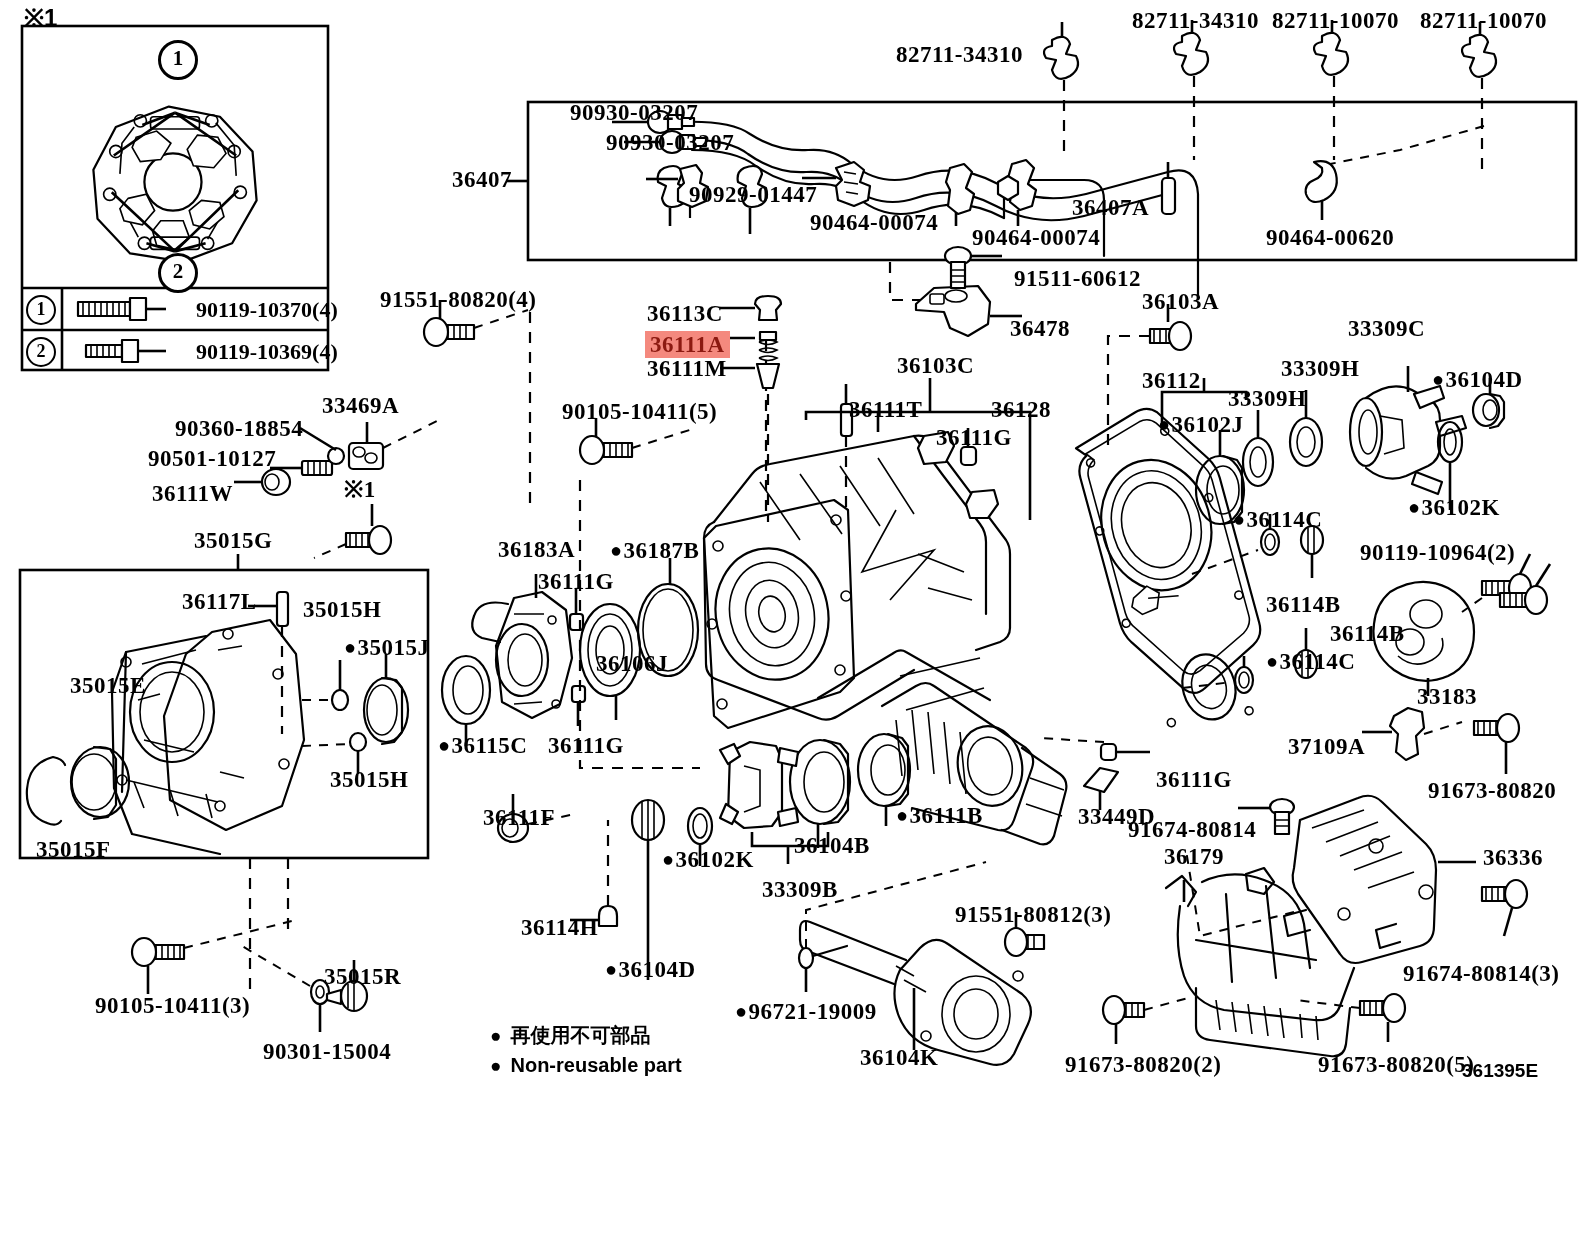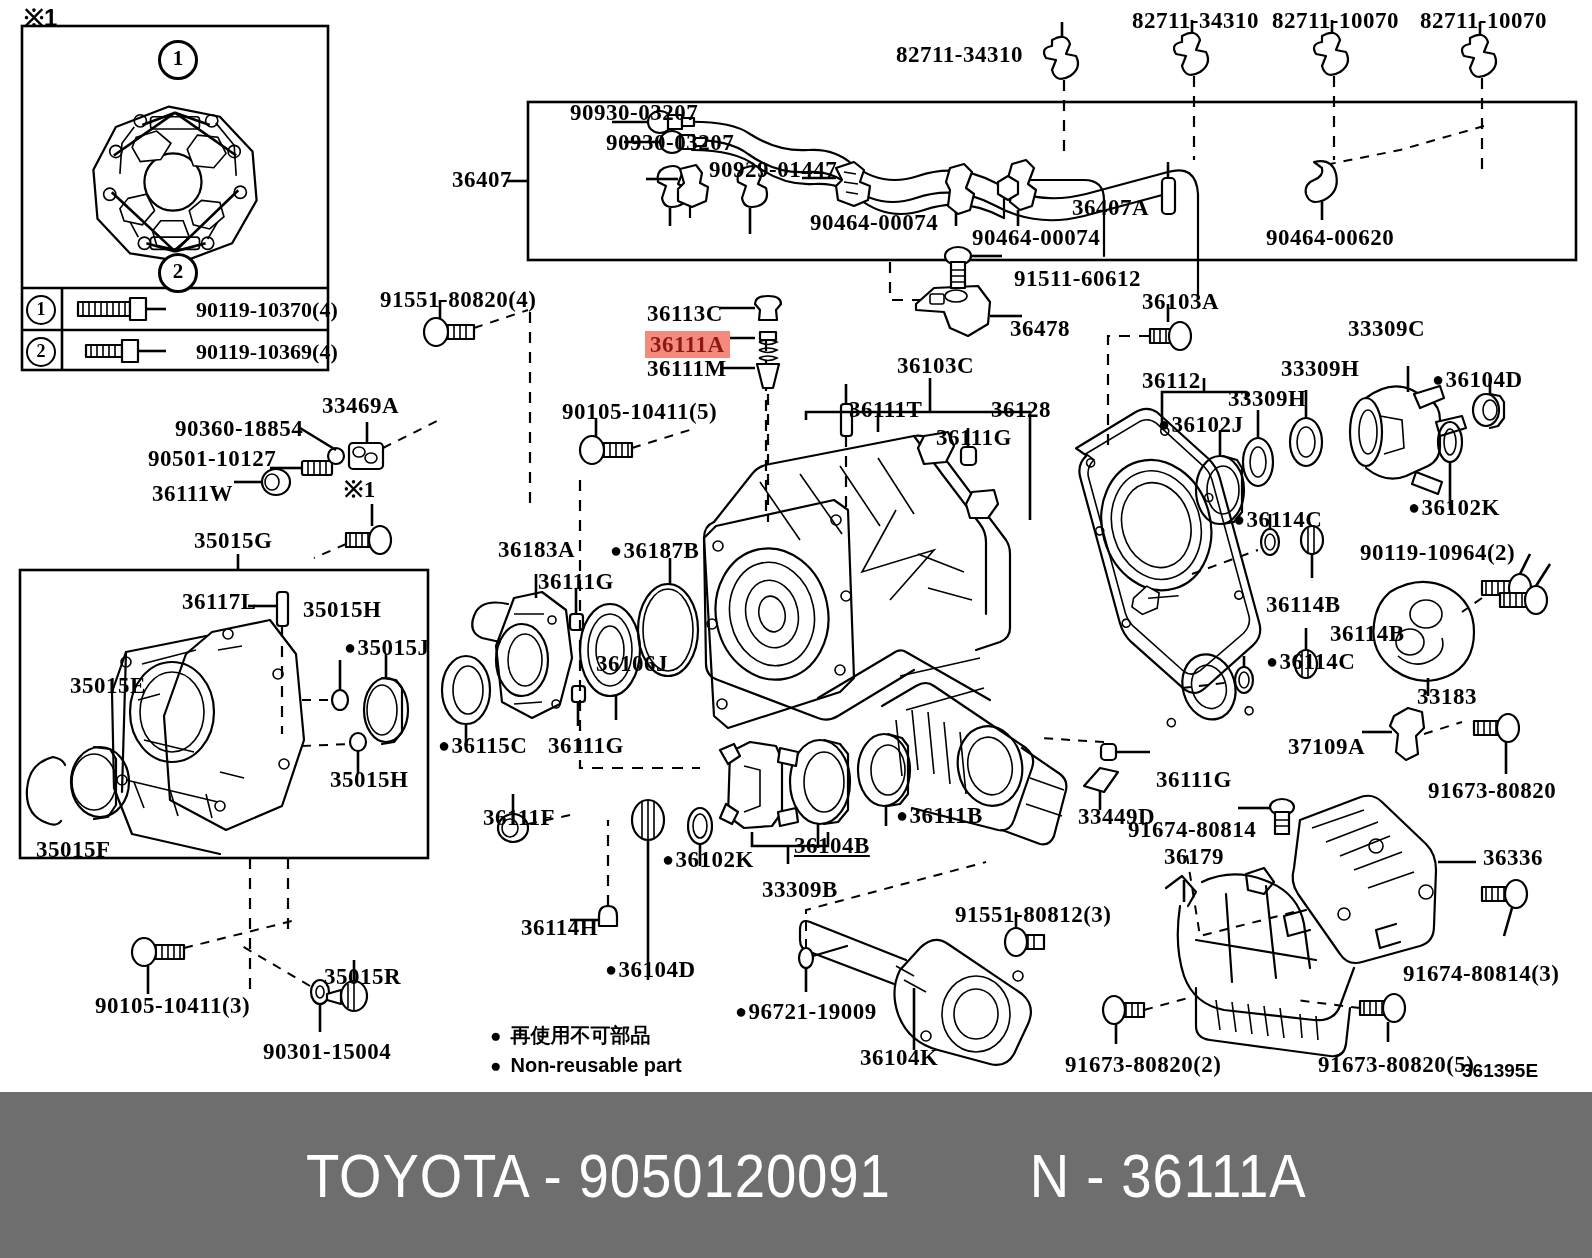--- a/index.html
+++ b/index.html
@@ -707,21 +707,21 @@
   <div class="tblRow" style="left:24px;top:333px;">
     <div class="circNum">
         <span>2</span>
       </div>
     <div class="tblTxt" style="margin-left:132px;">90119-10369(4)</div>
   </div>
 
   <div class="lbl" style="left:452px;top:168px;">36407</div>
   <div class="lbl" style="left:570px;top:101px;">90930-03207</div>
   <div class="lbl" style="left:606px;top:131px;">90930-03207</div>
-  <div class="lbl" style="left:689px;top:158px;margin-left:20px;">90929-01447</div>
+  <div class="lbl" style="left:689px;top:183px;">90929-01447</div>
   <div class="lbl" style="left:810px;top:211px;">90464-00074</div>
   <div class="lbl" style="left:972px;top:226px;">90464-00074</div>
   <div class="lbl" style="left:1072px;top:196px;">36407A</div>
   <div class="lbl" style="left:1266px;top:226px;text-align:center;">90464-00620</div>
   <div class="lbl" style="left:896px;top:43px;">82711-34310</div>
   <div class="lbl" style="left:1132px;top:9px;">82711-34310</div>
   <div class="lbl" style="left:1272px;top:9px;">82711-10070</div>
   <div class="lbl" style="left:1420px;top:9px;">82711-10070</div>
 
   <div class="lbl" style="left:194px;top:529px;">35015G</div>
@@ -769,21 +769,21 @@
       <div class="lbl" style="left: 538px; top: 570px;">36111G</div>
       <div class="lbl dot" style="left: 610px; top: 539px;">36187B</div>
       <div class="lbl dot" style="left: 438px; top: 734px;">36115C</div>
       <div class="lbl" style="left: 548px; top: 734px;">36111G</div>
       <div class="lbl" style="left: 596px; top: 652px;">36106J</div>
       <div class="lbl" style="left: 483px; top: 806px;">36111F</div>
       <div class="lbl dot" style="left: 662px; top: 848px;">36102K</div>
       <div class="lbl" style="left: 505px; top: 916px; margin-left: 16px;">36114H</div>
       <div class="lbl dot" style="left: 605px; top: 958px;">36104D</div>
       <div class="lbl dot" style="left: 896px; top: 804px;">36111B</div>
-      <div class="lbl" style="left: 794px; top: 834px; text-decoration: underline;">36104B</div>
+      <div class="lbl" style="left: 794px; top: 834px;">36104B</div>
       <div class="lbl" style="left: 762px; top: 878px;">33309B</div>
       <div class="lbl" style="left: 1156px; top: 768px;">36111G</div>
       <div class="lbl" style="left: 1078px; top: 805px;">33449D</div>
       <div class="lbl" style="left: 955px; top: 903px;">91551-80812(3)</div>
       <div class="lbl dot" style="left: 735px; top: 1000px;">96721-19009</div>
       <div class="lbl" style="left: 860px; top: 1046px;">36104K</div>
       <div class="lbl" style="left: 1128px; top: 818px;">91674-80814</div>
       <div class="lbl" style="left: 1164px; top: 845px;">36179</div>
       <div class="lbl" style="left: 1483px; top: 846px;">36336</div>
       <div class="lbl" style="left: 1403px; top: 962px;">91674-80814(3)</div>
@@ -800,18 +800,14 @@
       <span>再使用不可部品</span>
     </div>
     <div class="row">
       <span class="bullet">●</span>
       <span>Non-reusable part</span>
     </div>
   </div>
 
   <div class="diagcode" style="left:1462px;top:1060px;">361395E</div>
 
-  <div id="footer">
-    <div class="ftxt">TOYOTA - 9050120091</div>
-    <div class="ftxt">N - 36111A</div>
-  </div>
 
 </div>
 
 </body></html>

